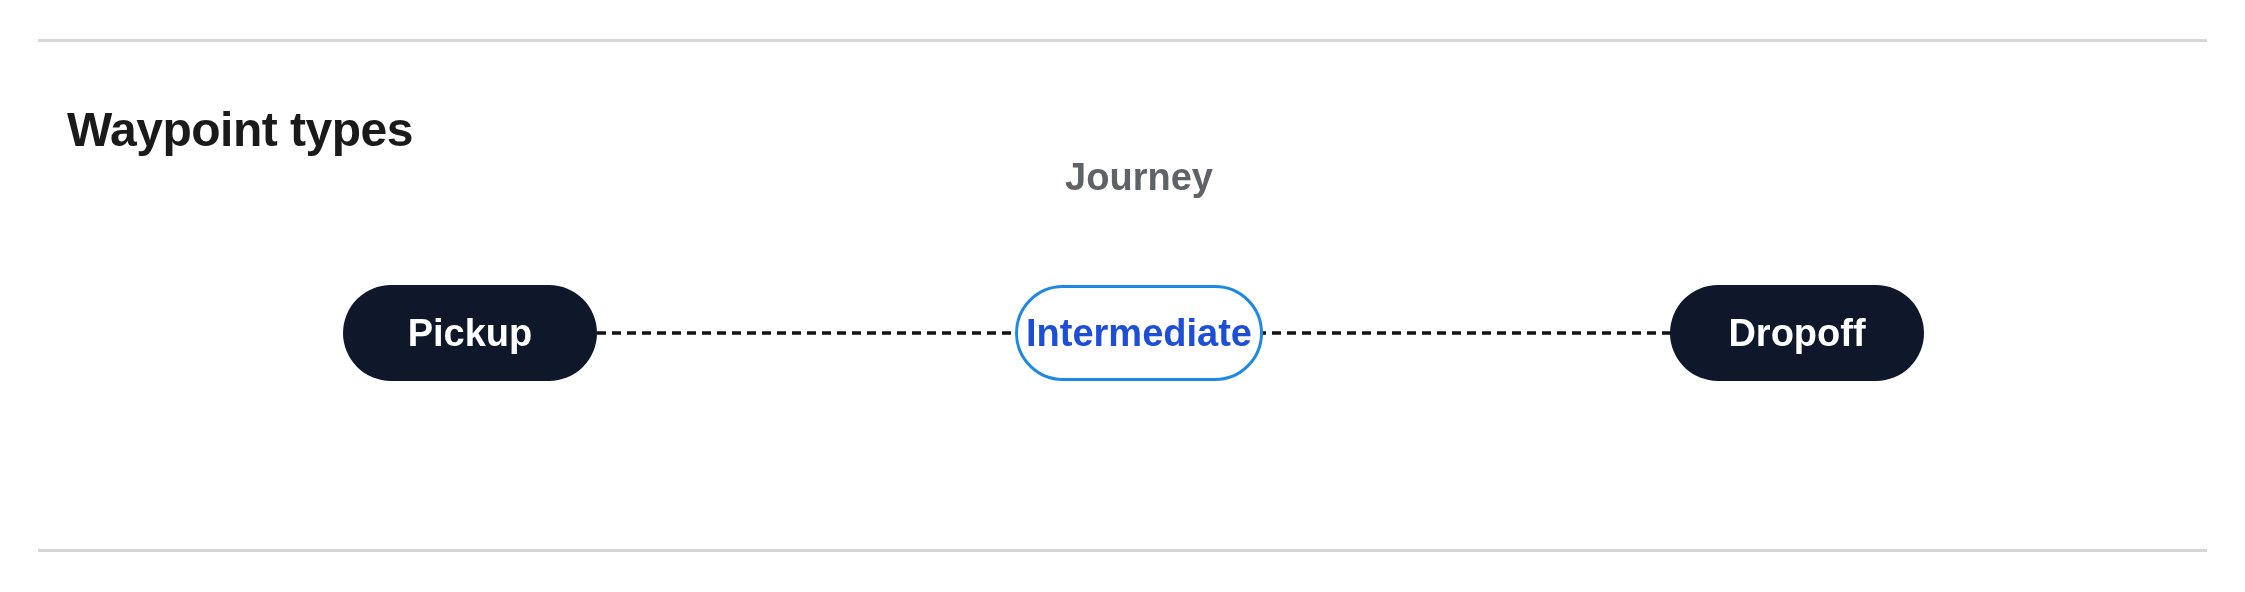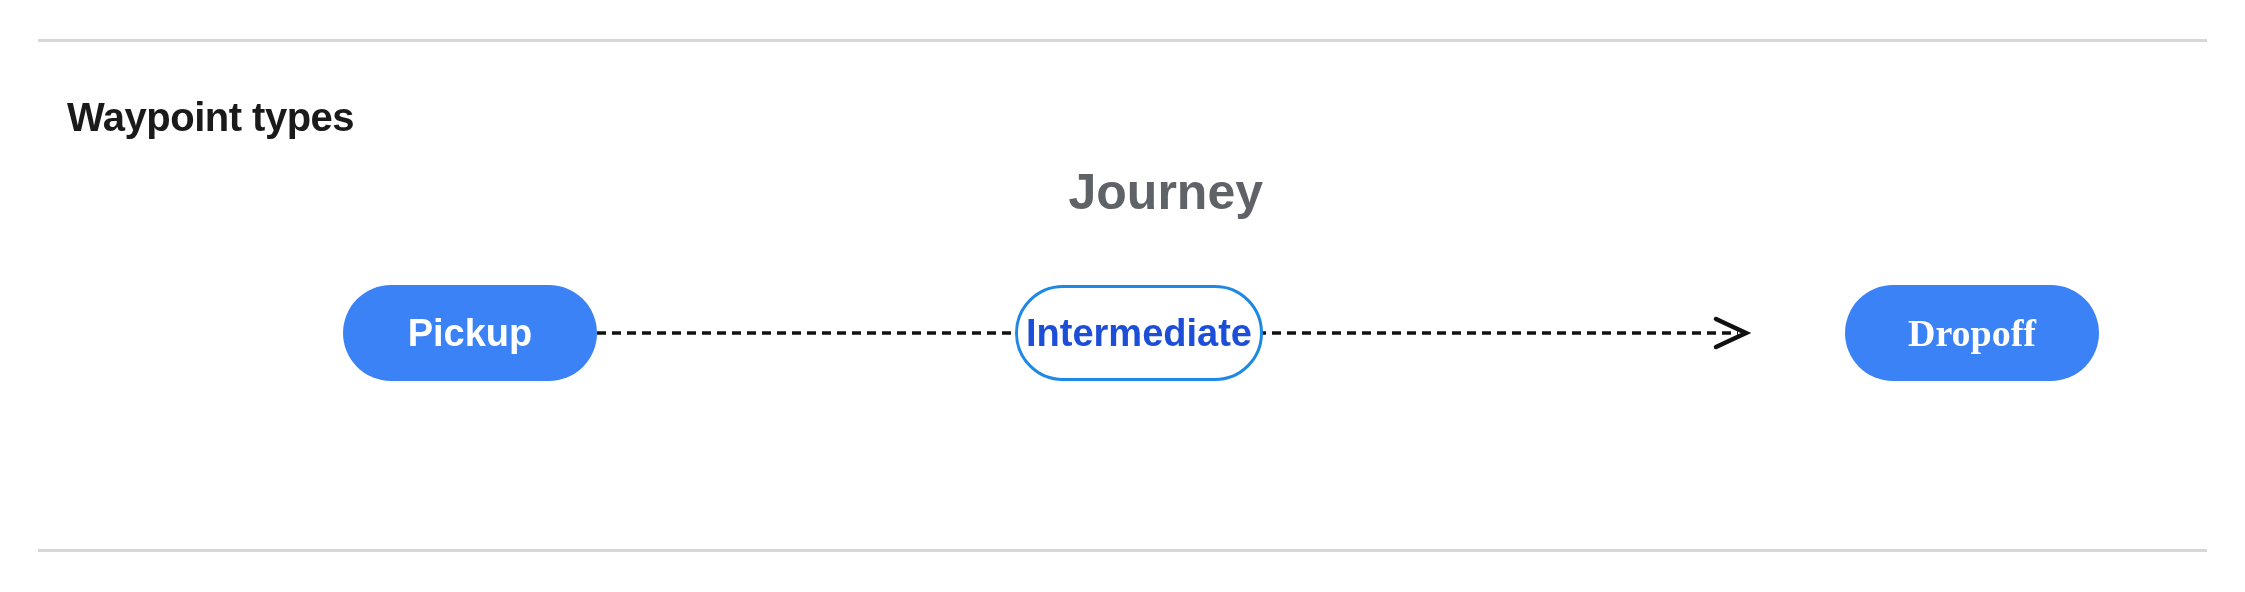--- a/index.html
+++ b/index.html
@@ -21,33 +21,33 @@
     width: 2169px;
     height: 3px;
     background: #d7d7d7;
   }
   .divider.top { top: 39px; }
   .divider.bottom { top: 549px; }
   .section-title {
     position: absolute;
     left: 67px;
     top: 62px;
-    font-size: 40px;
+    font-size: 48px;
     font-weight: 700;
     color: #1a1a1a;
     letter-spacing: -0.5px;
     white-space: nowrap;
   }
   .journey-label {
     position: absolute;
     left: 1015px;
-    top: 163px;
+    top: 156px;
     width: 248px;
-    text-align: right;
-    font-size: 50px;
+    text-align: center;
+    font-size: 38px;
     font-weight: 700;
     color: #5f6368;
     white-space: nowrap;
   }
   .connector-svg {
     position: absolute;
     left: 0;
     top: 0;
     width: 2245px;
     height: 592px;
@@ -61,31 +61,31 @@
     display: flex;
     align-items: center;
     justify-content: center;
     font-size: 38px;
     font-weight: 700;
     box-sizing: border-box;
     z-index: 2;
     white-space: nowrap;
   }
   .node.filled {
-    background: #3b82f6;
+    background: #0f172a;
     color: #ffffff;
   }
   .node.outlined {
     background: #ffffff;
     border: 3px solid #1e88e5;
     color: #1d4ed8;
   }
   .node-pickup { left: 343px; width: 254px; }
   .node-intermediate { left: 1015px; width: 248px; }
-  .node-dropoff { left: 1845px; width: 254px; font-family: Liberation Serif, serif; }
+  .node-dropoff { left: 1670px; width: 254px; }
 </style>
 </head>
 <body>
 
 <div class="canvas">
 
   <div class="divider top"></div>
 
   <h2 class="section-title">Waypoint types</h2>
 

